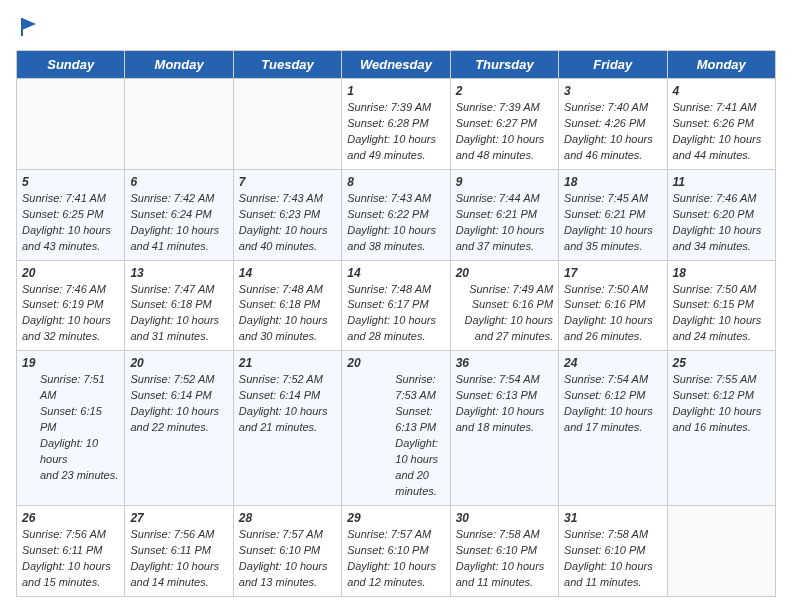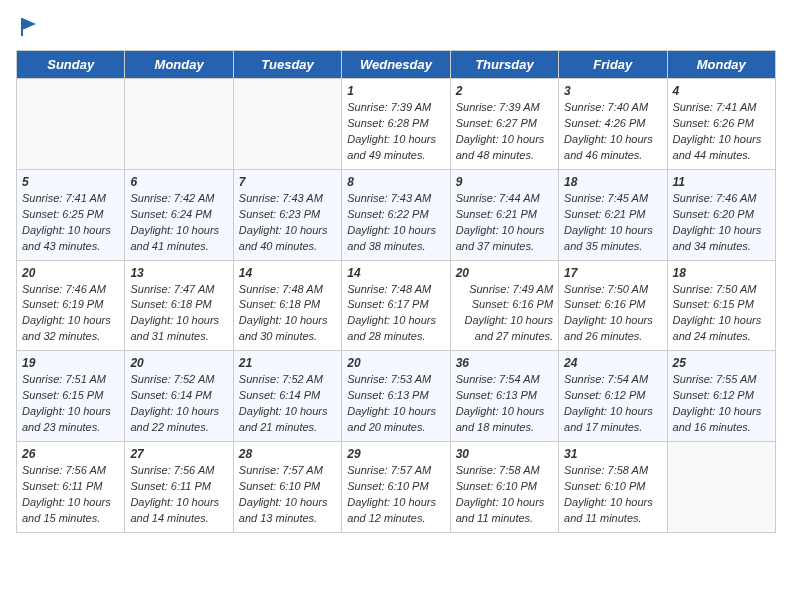--- a/index.html
+++ b/index.html
@@ -258,42 +258,42 @@
           <span class="day-num">18</span>
           <div class="day-info" style="white-space: pre-line;">Sunrise: 7:50 AM
 Sunset: 6:15 PM
 Daylight: 10 hours
 and 24 minutes.</div>
         </td>
       </tr>
       <tr>
         <td>
           <span class="day-num">19</span>
-          <div class="day-info" style="white-space: pre-line;">Sunrise: 7:51 AM
+          <div class="day-info" style="white-space: pre-line; margin-left: 18px;">Sunrise: 7:51 AM
 Sunset: 6:15 PM
 Daylight: 10 hours
 and 23 minutes.</div>
         </td>
         <td>
           <span class="day-num">20</span>
           <div class="day-info" style="white-space: pre-line;">Sunrise: 7:52 AM
 Sunset: 6:14 PM
 Daylight: 10 hours
 and 22 minutes.</div>
         </td>
         <td>
           <span class="day-num">21</span>
           <div class="day-info" style="white-space: pre-line;">Sunrise: 7:52 AM
 Sunset: 6:14 PM
 Daylight: 10 hours
 and 21 minutes.</div>
         </td>
         <td>
           <span class="day-num">20</span>
-          <div class="day-info" style="white-space: pre-line;">Sunrise: 7:53 AM
+          <div class="day-info" style="white-space: pre-line; margin-left: 48px;">Sunrise: 7:53 AM
 Sunset: 6:13 PM
 Daylight: 10 hours
 and 20 minutes.</div>
         </td>
         <td>
           <span class="day-num">36</span>
           <div class="day-info" style="white-space: pre-line;">Sunrise: 7:54 AM
 Sunset: 6:13 PM
 Daylight: 10 hours
 and 18 minutes.</div>

